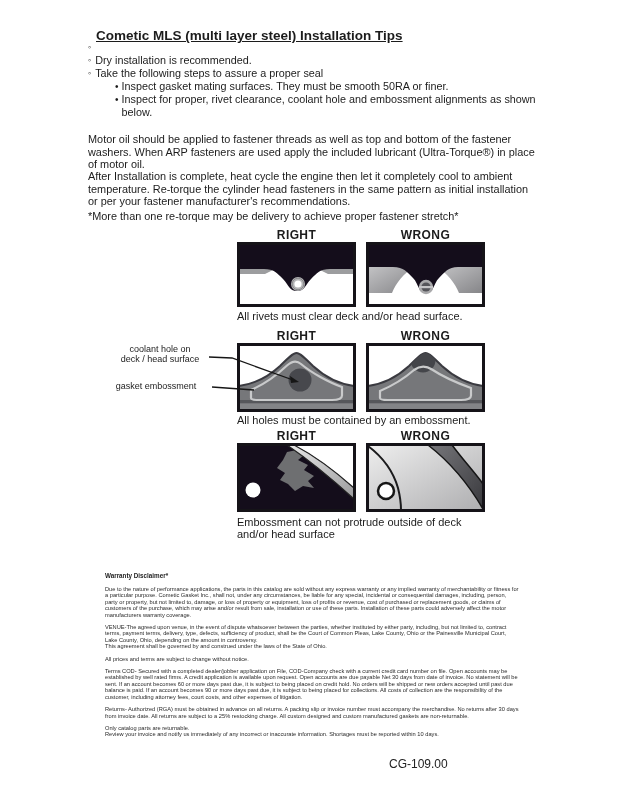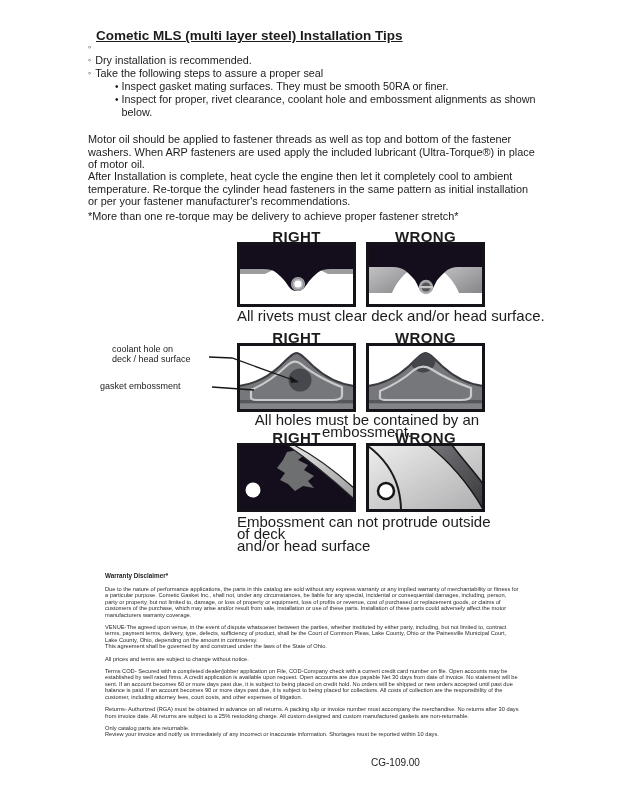--- a/index.html
+++ b/index.html
@@ -10,42 +10,42 @@
   .tips{left:88px;top:41px;width:460px;font-size:10.8px;line-height:13px;}
   .b1{display:flex;}
   .b2{display:flex;margin-left:27px;}
   .m1{font-size:9px;line-height:13px;margin-right:4px;}
   .m2{font-size:10px;line-height:13px;margin-right:3px;}
   .diesel-h{left:88px;top:114px;font-size:12.2px;font-weight:bold;}
   .para{margin:0;font-size:10.9px;line-height:12.6px;width:450px;}
   .p1{left:88px;top:133px;}
   .p2{left:88px;top:170px;}
   .p3{left:88px;top:210px;}
-  .fig-label{width:119px;text-align:center;font-size:15px;font-weight:700;letter-spacing:.4px;}
+  .fig-label{width:119px;text-align:center;font-size:12px;font-weight:700;letter-spacing:.4px;}
   .lblA1{left:237px;top:228px;} .lblA2{left:366px;top:228px;}
   .lblB1{left:237px;top:329px;} .lblB2{left:366px;top:329px;}
   .lblC1{left:237px;top:429px;} .lblC2{left:366px;top:429px;}
   .fig{width:119px;height:69px;display:block;}
   .figA{height:65px;}
   .fA1{left:237px;top:242px;} .fA2{left:366px;top:242px;}
   .fB1{left:237px;top:343px;} .fB2{left:366px;top:343px;}
   .fC1{left:237px;top:443px;} .fC2{left:366px;top:443px;}
-  .caption{font-size:15px;line-height:12px;}
+  .caption{font-size:11px;line-height:12px;}
   .capA{left:237px;top:310px;}
-  .capB{left:243px;top:414px;width:248px;text-align:center;}
+  .capB{left:237px;top:414px;width:248px;text-align:left;}
   .capC{left:237px;top:516px;width:260px;}
-  .ann{font-size:9px;line-height:10px;text-align:left;}
+  .ann{font-size:9px;line-height:10px;text-align:center;}
   .annCool{left:112px;top:344px;width:96px;}
   .annEmb{left:100px;top:381px;width:112px;}
   .overlay{left:0;top:330px;width:618px;height:100px;pointer-events:none;}
   .legal{left:105px;top:572px;width:414px;}
   .legal-h{font-size:6.3px;font-weight:bold;margin:0 0 7px 0;}
   .legal p{margin:0 0 6px 0;font-size:5.7px;line-height:6.4px;color:#2a2a2a;}
   .legal p.tight{margin-bottom:0;}
-  .docnum{left:371px;top:757px;font-size:10px;color:#222;}
+  .docnum{left:389px;top:757px;font-size:12px;color:#222;}
 </style>
 </head>
 <body>
 
 <div class="page">
 
   <h1 class="abs title">Cometic MLS (multi layer steel) Installation Tips</h1>
 
   <div class="abs tips">
     <div class="b1">

